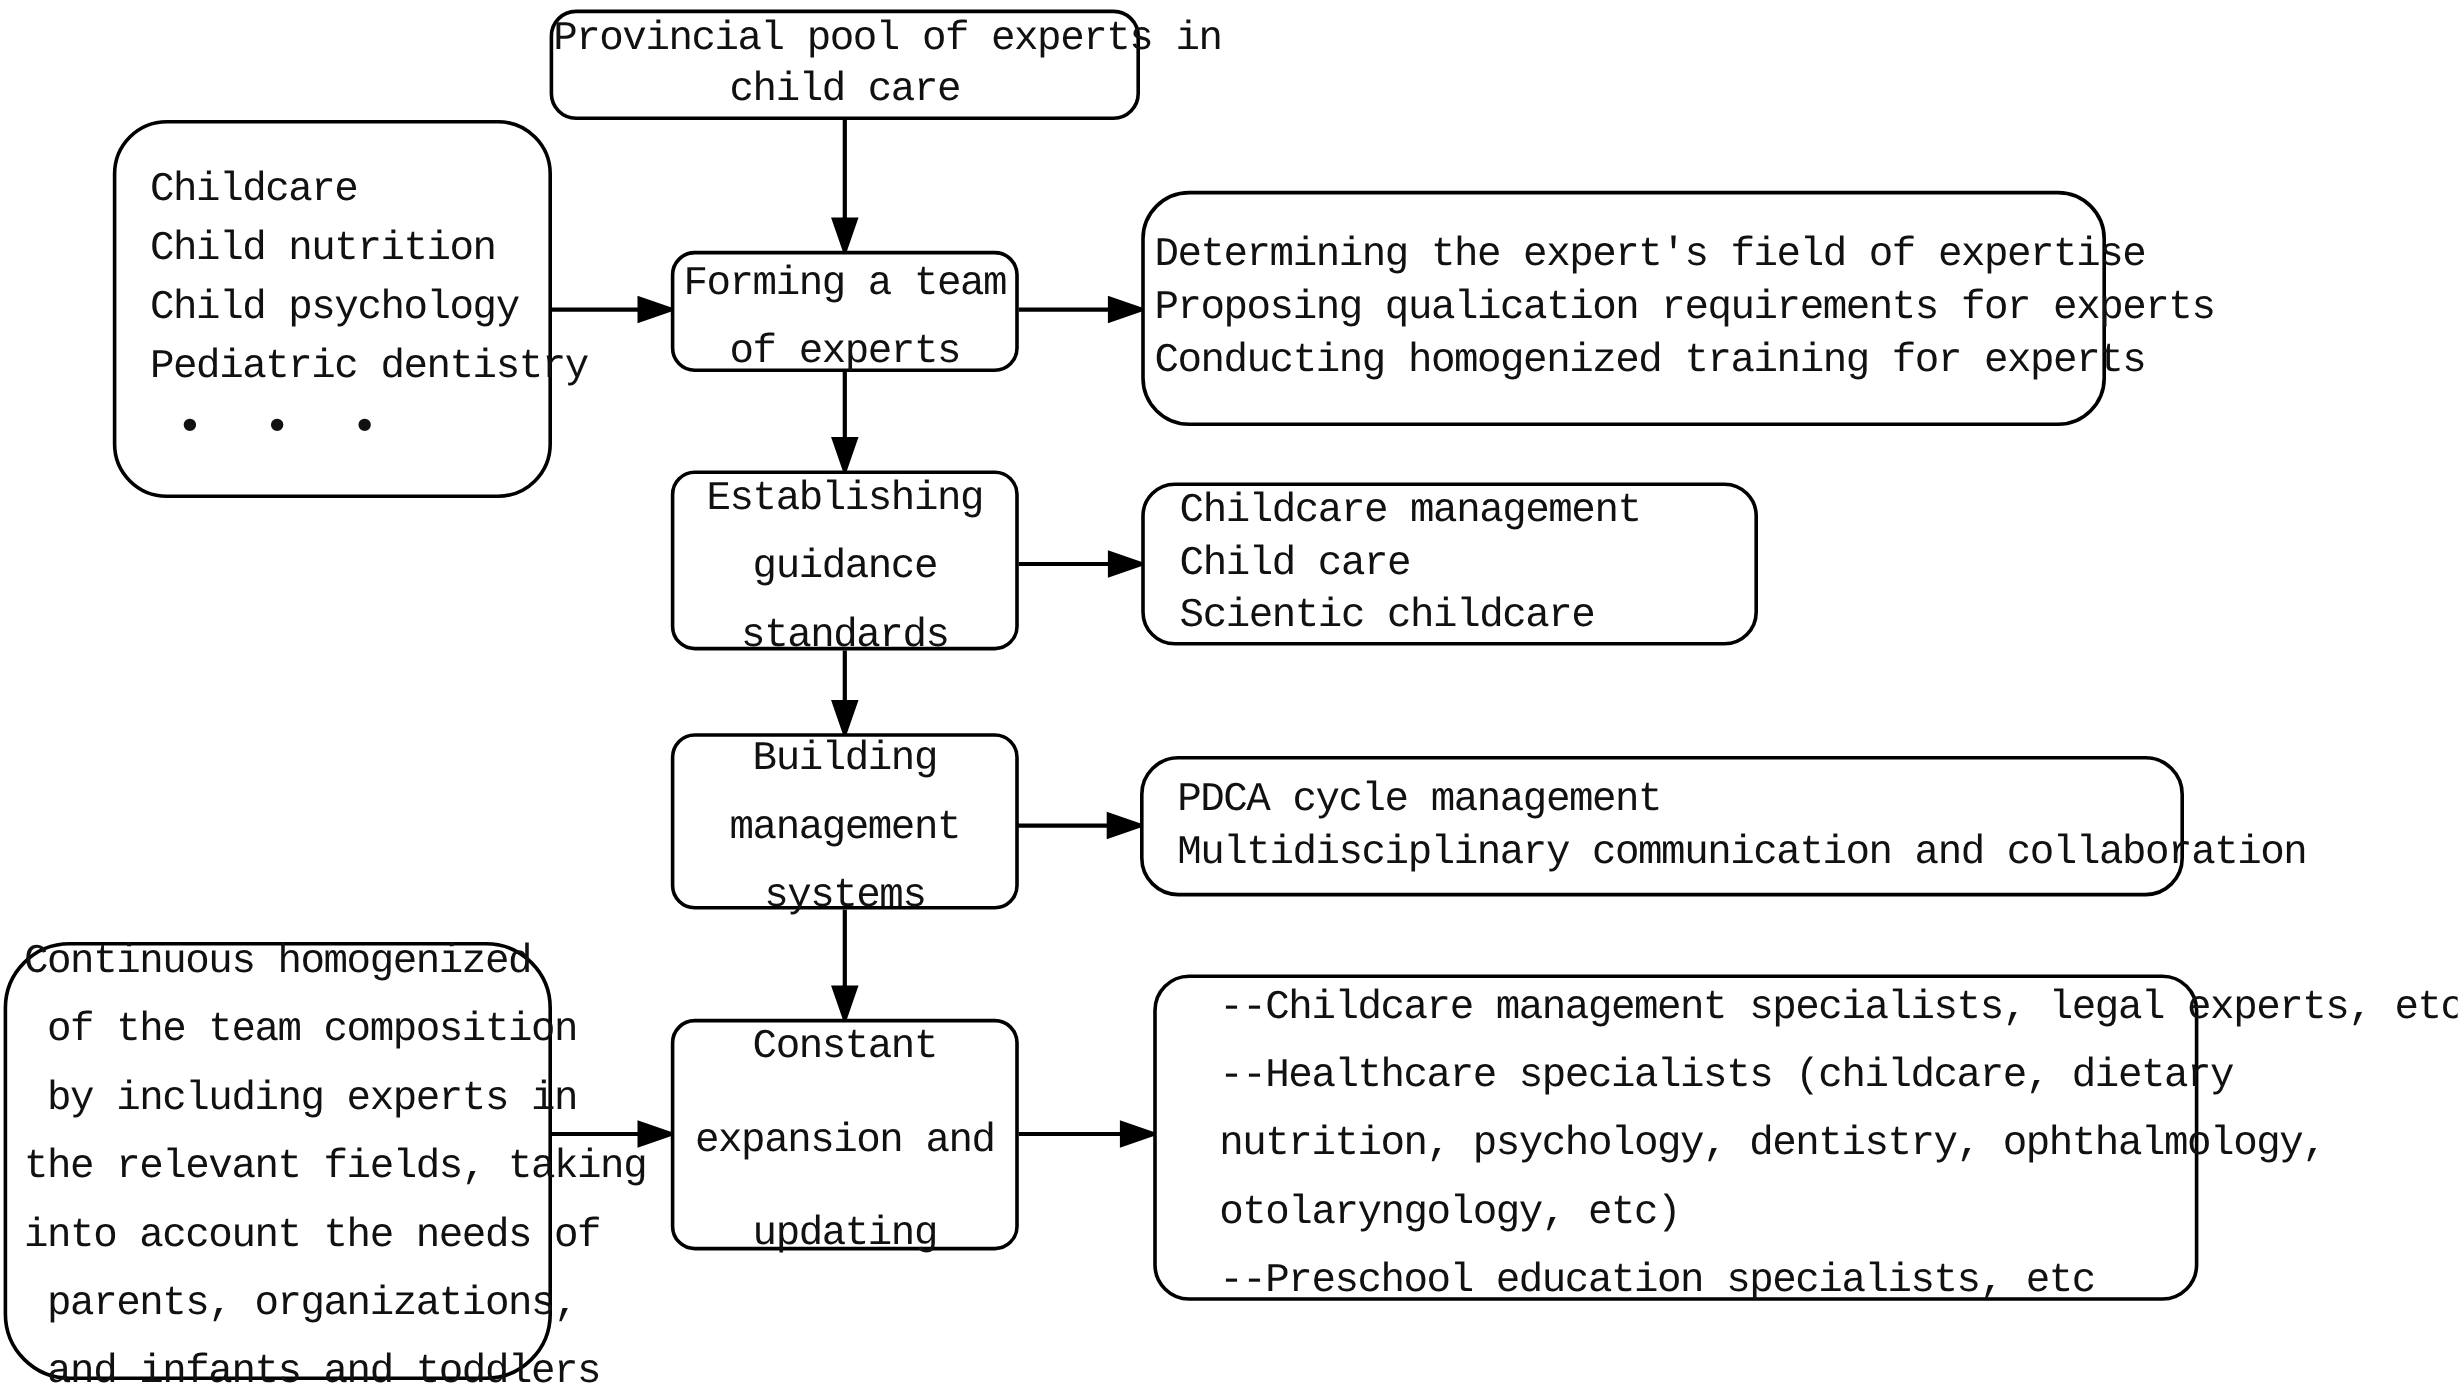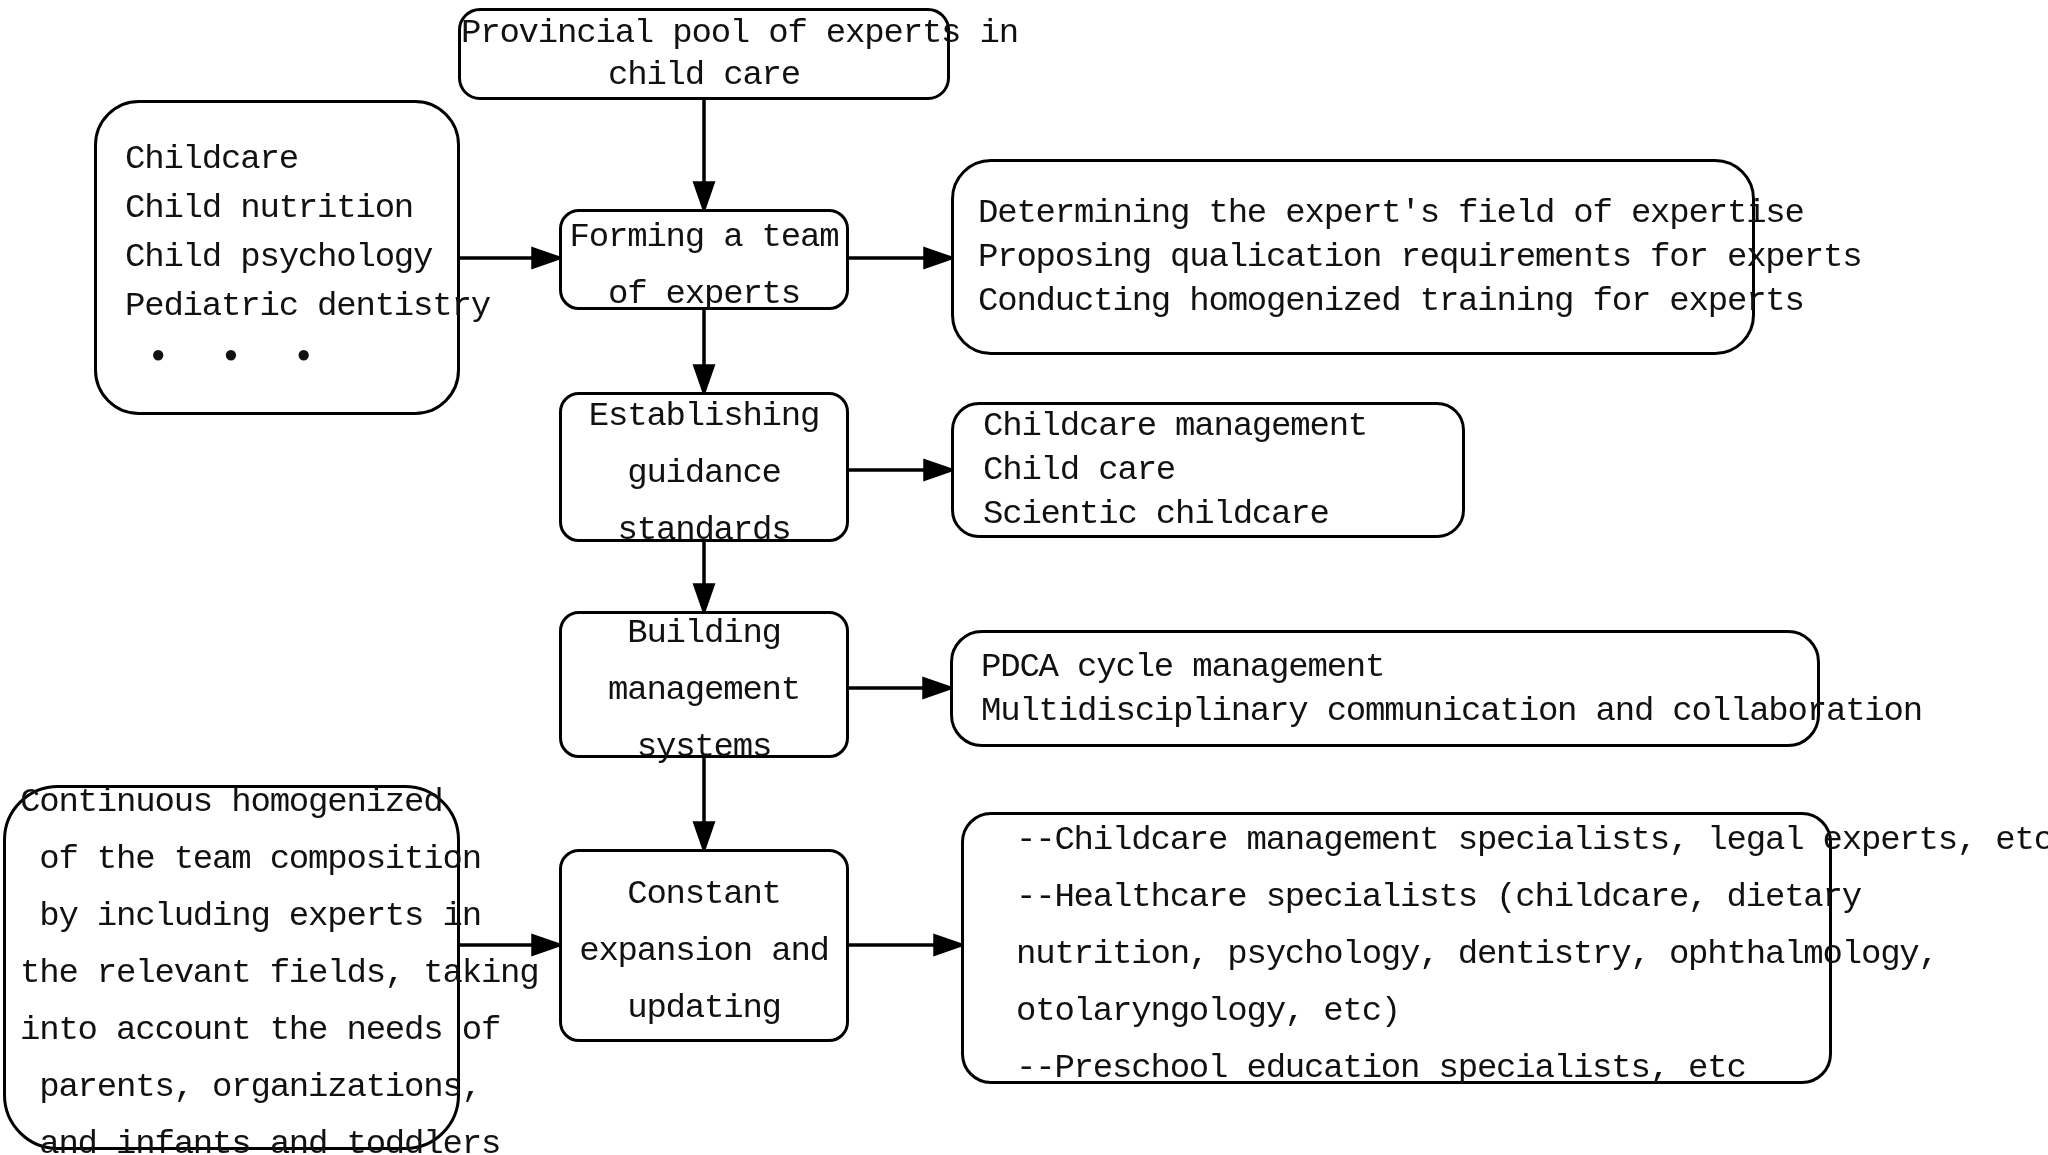--- a/index.html
+++ b/index.html
@@ -83,21 +83,21 @@
   <div class="ln">Child psychology</div>
   <div class="ln">Pediatric dentistry</div>
   <div class="dots">● ● ●</div>
 </div>
 
 <div class="box center lh45" style="left:559px;top:209px;width:290px;height:101px;border-radius:20px;">
   <div class="ln">Forming a team</div>
   <div class="ln">of experts</div>
 </div>
 
-<div class="box left-align" style="left:951px;top:159px;width:804px;height:196px;border-radius:40px;padding-left:24px;">
+<div class="box left-align" style="left:951px;top:159px;width:804px;height:196px;border-radius:40px;padding-left:8px;">
   <div class="ln">Determining the expert's field of expertise</div>
   <div class="ln">Proposing qualication requirements for experts</div>
   <div class="ln">Conducting homogenized training for experts</div>
 </div>
 
 <div class="box center lh45" style="left:559px;top:392px;width:290px;height:150px;border-radius:20px;">
   <div class="ln">Establishing</div>
   <div class="ln">guidance</div>
   <div class="ln">standards</div>
 </div>
@@ -112,21 +112,21 @@
   <div class="ln">Building</div>
   <div class="ln">management</div>
   <div class="ln">systems</div>
 </div>
 
 <div class="box left-align" style="left:950px;top:630px;width:870px;height:117px;border-radius:32px;padding-left:28px;">
   <div class="ln">PDCA cycle management</div>
   <div class="ln">Multidisciplinary communication and collaboration</div>
 </div>
 
-<div class="box center lh45" style="left:559px;top:849px;width:290px;height:193px;border-radius:20px;">
+<div class="box center lh45" style="left:559px;top:849px;width:290px;height:193px;border-radius:20px;gap:21px;">
   <div class="ln">Constant</div>
   <div class="ln">expansion and</div>
   <div class="ln">updating</div>
 </div>
 
 <div class="box left-align lh45" style="left:3px;top:785px;width:457px;height:365px;border-radius:55px;padding-left:14px;">
   <div class="ln">Continuous homogenized</div>
   <div class="ln"> of the team composition</div>
   <div class="ln"> by including experts in</div>
   <div class="ln">the relevant fields, taking</div>

